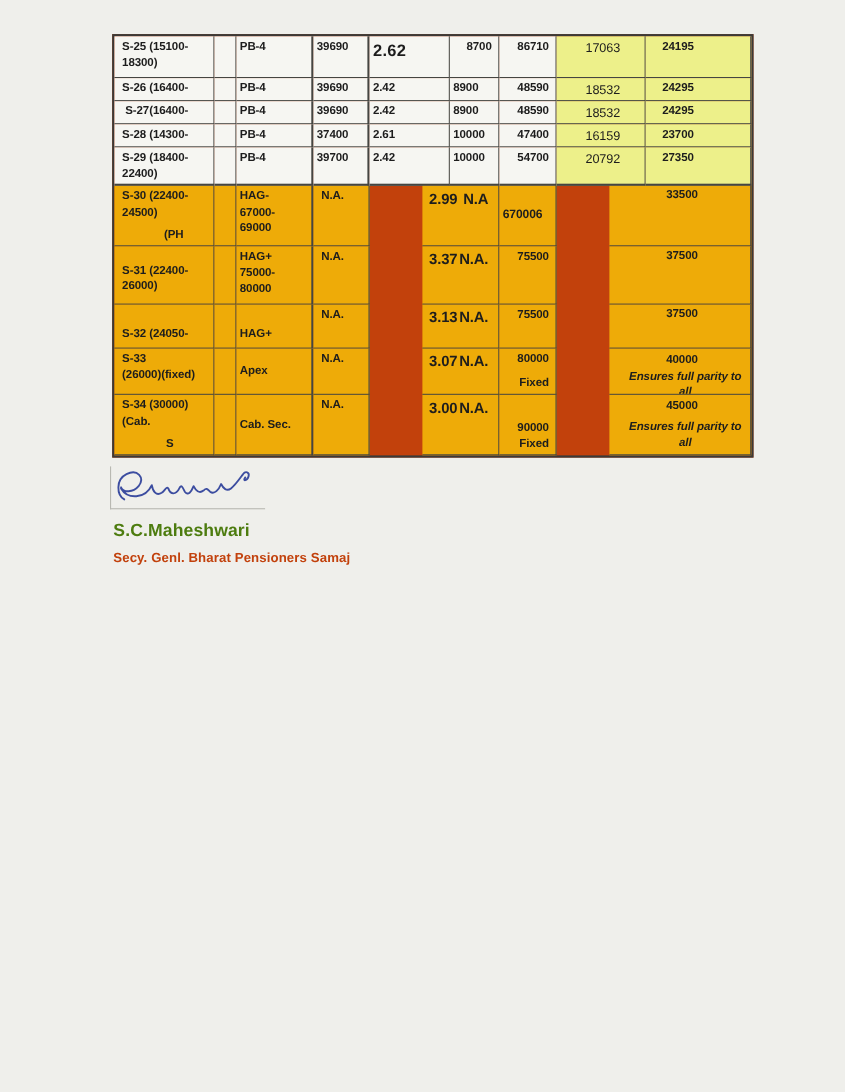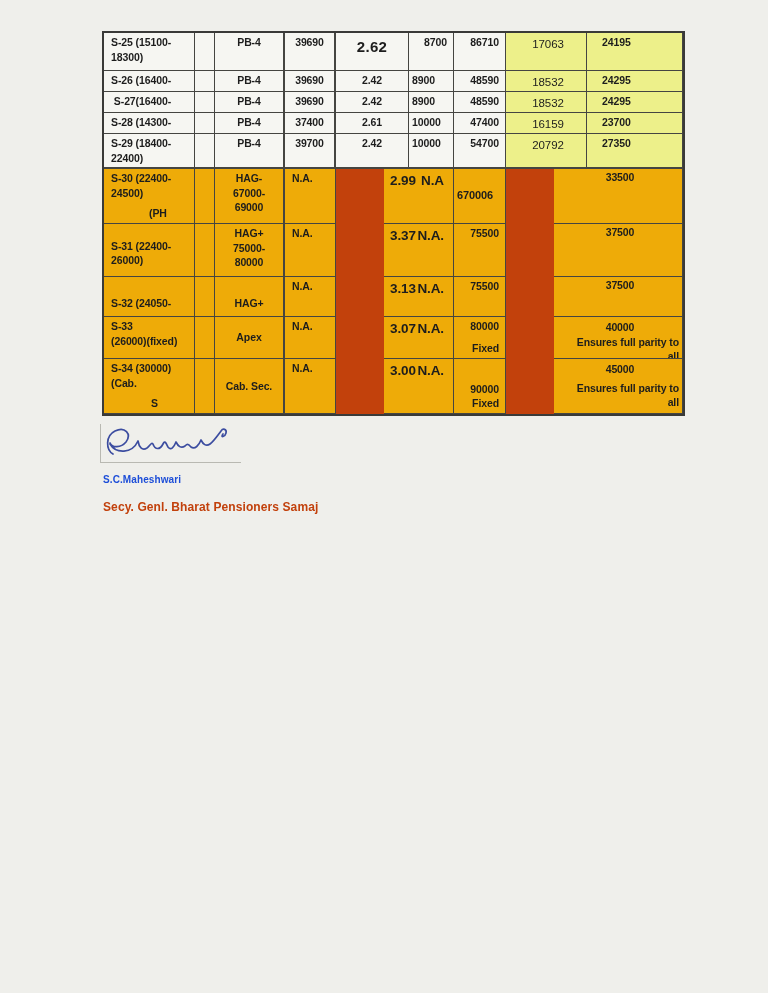--- a/index.html
+++ b/index.html
@@ -30,43 +30,43 @@
     white-space:pre-wrap;
     overflow:hidden;
     letter-spacing:-0.1px;
   }
   .w{background:#f6f6f2;}
   .y{background:#edf08a;}
   .o{background:#eeab08;}
   .s2{grid-column:span 2;margin-left:48px;}
   .thick{border-right-width:2px;}
   .bthick{border-bottom-width:2px;}
-  .ctr{text-align:center;padding-left:3px;}
+  .ctr{padding-left:3px;}
   .rt{text-align:right;padding-right:6px;}
   .lf{padding-left:3px;}
   .big{font-size:15px;letter-spacing:0.3px;padding-top:3px;}
   .reg{font-weight:400;font-size:11.5px;text-align:center;padding-top:3px;}
   .p2{padding-left:15px;}
   .fs{display:flex;justify-content:space-between;align-items:flex-start;
       font-size:13.5px;padding:3px 9px 2px 6px;white-space:normal;}
   .split{display:flex;flex-direction:column;justify-content:space-between;}
   .vend{display:flex;flex-direction:column;justify-content:flex-end;}
   .vctr{display:flex;flex-direction:column;justify-content:center;}
   .pb8{padding-bottom:8px;}
   .pb4{padding-bottom:5px;}
   .ind38{padding-left:38px;}
   .ind40{padding-left:40px;}
   .mg{text-align:center;padding-top:1px;}
-  .nt{text-align:right;padding-left:6px;padding-bottom:1px;}
+  .nt{text-align:center;padding-left:6px;padding-bottom:1px;font-style:italic;}
   .t6{font-size:11px;padding-left:3px;}
   
   .sig-vline{position:absolute;left:100px;top:424px;width:1px;height:39px;background:#b9b9b2;}
   .sig-underline{position:absolute;left:100px;top:462px;width:141px;height:1px;background:#b9b9b2;}
   .sig-svg{position:absolute;left:101px;top:423px;}
-  .sig-name{position:absolute;left:103px;top:474px;font-size:10px;font-weight:700;color:#1d4ed8;letter-spacing:0.1px;}
+  .sig-name{position:absolute;left:103px;top:474px;font-size:16px;font-weight:700;color:#4d7c0f;letter-spacing:0.1px;}
   .sig-title{position:absolute;left:103px;top:500px;font-size:12px;font-weight:700;color:#c2410c;letter-spacing:0.1px;}
 </style>
 </head>
 <body>
 
 <div class="doc-table">
 
   <div class="c w bthick-none">S-25 (15100-
 18300)</div>
   <div class="c w"></div>

